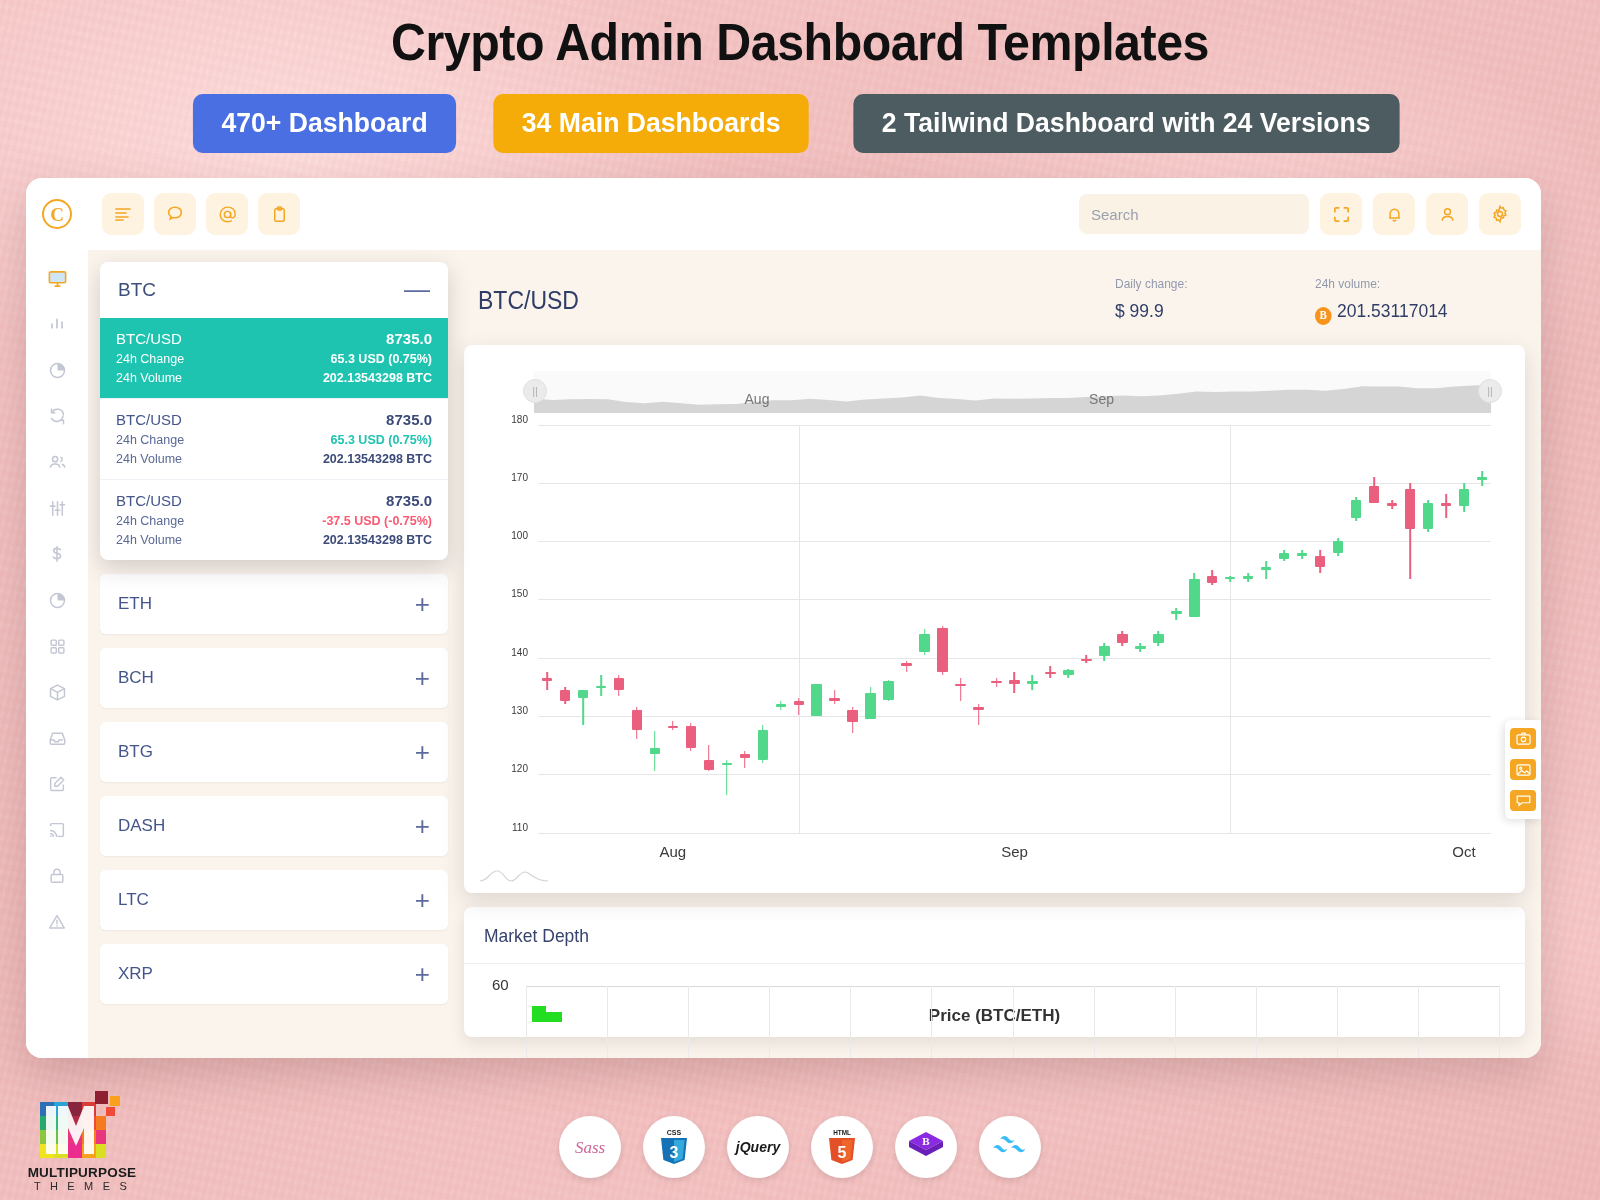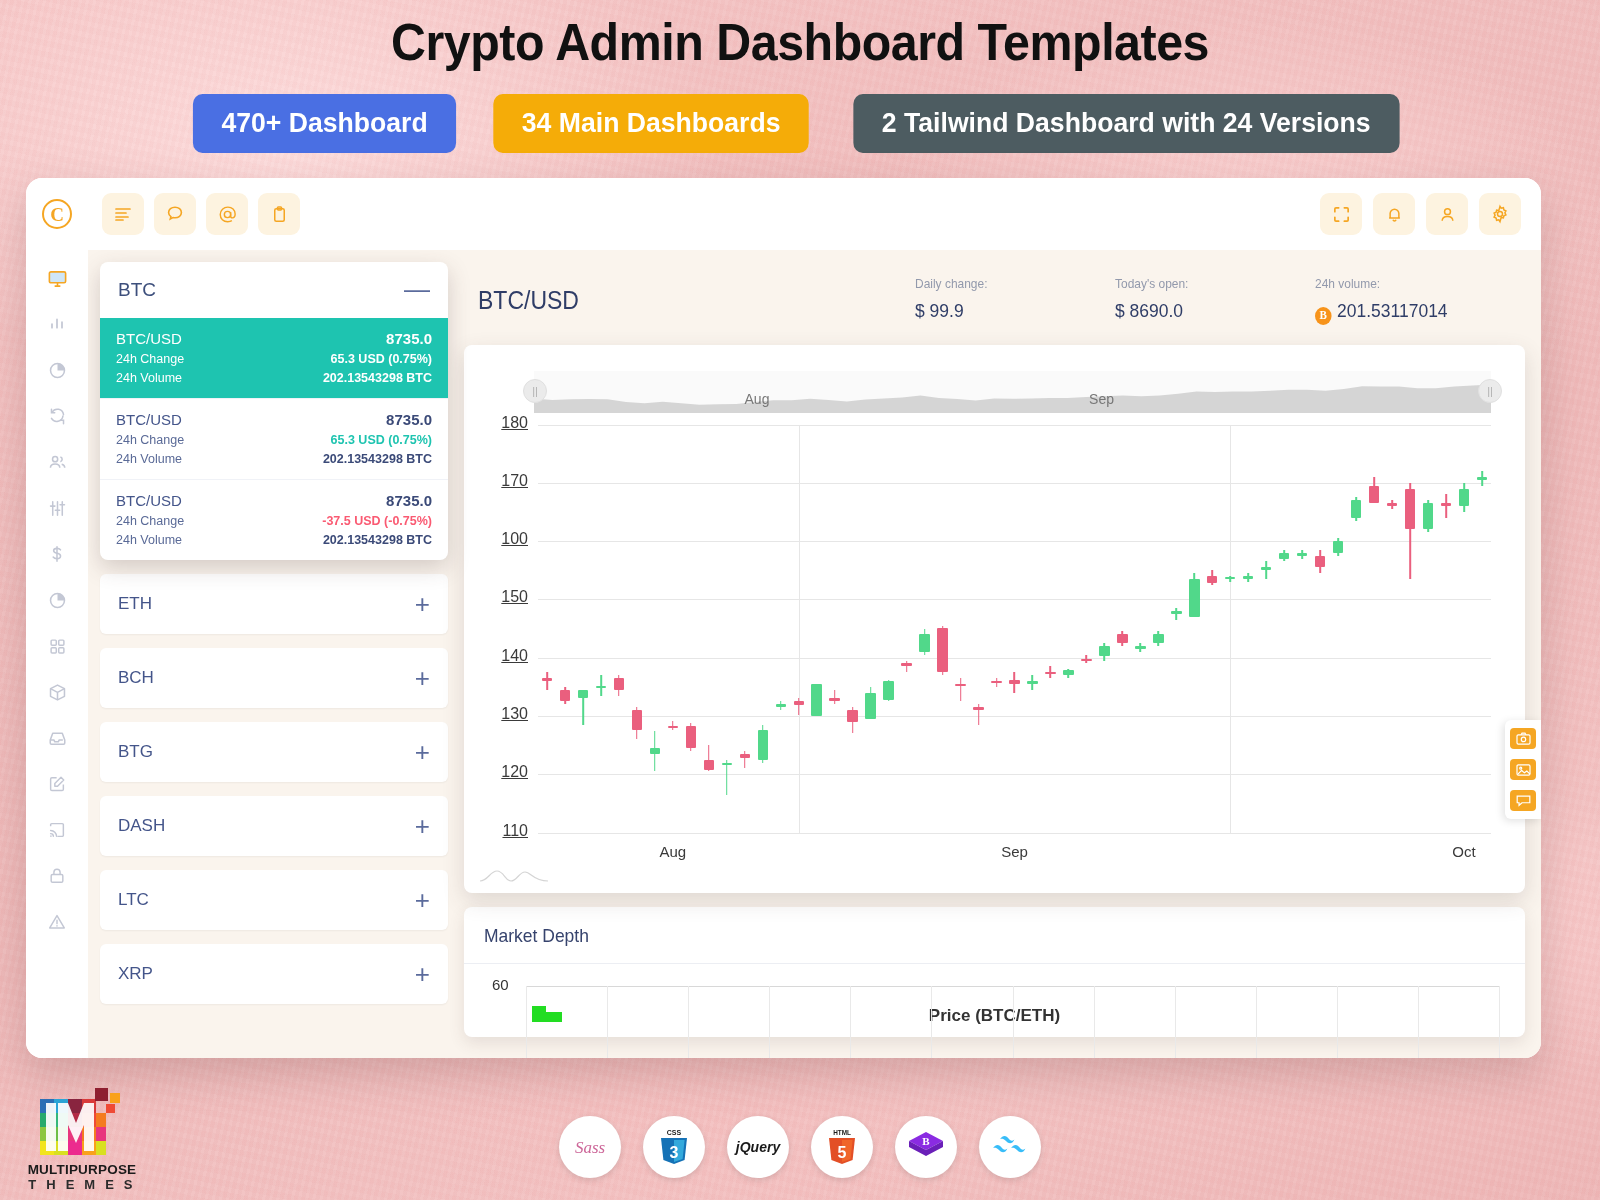--- a/index.html
+++ b/index.html
@@ -158,21 +158,21 @@
   #chart-area { position:relative; width:100%; height:100%; }
   .nav-band {
     position:absolute; left:82px; right:18px; top:16px; height:42px; background:#fafafa;
   }
   .nav-handle{
     position:absolute; width:24px;height:24px;border-radius:50%;
     background:#ebebeb; border:1px solid #e0e0e0; top:8px;
     display:flex;align-items:center;justify-content:center; color:#b0b0b0; font-size:11px;
   }
   .yaxis-label{
-    position:absolute; right:0; font-size:16px; color:#3a3a3a; text-align:right; width:40px;text-decoration:underline;
+    position:absolute; right:0; font-size:10px; color:#3a3a3a; text-align:right; width:40px;
   }
   .gridline{ position:absolute; left:0; right:0; height:1px; background:#e6e6e6; }
   .vline{ position:absolute; top:0; bottom:0; width:1px; background:#e6e6e6; }
   .xlabel{ position:absolute; font-size:15px; color:#3a3a3a; transform:translateX(-50%);}
   .candle{ position:absolute; }
   .c-wick{ position:absolute; left:50%; width:1.6px; transform:translateX(-50%); }
   .c-body{ position:absolute; left:0; right:0; border-radius:1px; }
   .up  .c-wick,.up  .c-body{ background:#51d88a; }
   .down .c-wick,.down .c-body{ background:#ea5f7e; }
 
@@ -197,21 +197,21 @@
   .rail-btn{
     width:26px;height:21px;border-radius:4px;background:#f5a623;
     display:flex;align-items:center;justify-content:center;color:#fff;
   }
 
   
   #footer { position:absolute; left:0; bottom:0; width:1600px; height:140px; }
   #mt-logo{ position:absolute; left:26px; bottom:8px; width:112px; text-align:center; }
   #mt-mark{ width:92px;height:76px;margin:0 auto; position:relative; }
   #mt-name{ font-size:13.5px; font-weight:700; color:#1b1b1b; letter-spacing:.2px; margin-top:1px;}
-  #mt-sub{ font-size:13px; font-weight:700; color:#2b2b2b; letter-spacing:3.2px; }
+  #mt-sub{ font-size:11px; font-weight:400; color:#2b2b2b; letter-spacing:3.2px; }
   #tech-row{
     position:absolute; left:0; right:0; bottom:22px;
     display:flex; justify-content:center; gap:22px;
   }
   .tech {
     width:62px;height:62px;border-radius:50%;background:#fff;
     display:flex;align-items:center;justify-content:center;
     box-shadow:0 2px 6px rgba(0,0,0,.12);
   }
 </style>
@@ -255,20 +255,27 @@
       </div>
       <div class="tb-btn">
         <svg width="19" height="19" viewBox="0 0 20 20" fill="none" stroke="#f5a623" stroke-width="1.6">
           <rect x="5" y="4" width="10" height="13" rx="1.6"></rect>
           <rect x="7.8" y="2.2" width="4.4" height="3" rx="1"></rect>
         </svg>
       </div>
     </div>
 
     <div id="topbar-right">
+      <div id="search-box">
+        <input id="search-input" type="text" placeholder="Search" style="">
+        <svg width="19" height="19" viewBox="0 0 20 20" fill="none" stroke="#9aa0b0" stroke-width="1.6">
+          <circle cx="9" cy="9" r="5.6"></circle>
+            <path d="M13.2 13.2 17 17" stroke-linecap="round"></path>
+        </svg>
+      </div>
       <div class="tb-btn">
         <svg width="19" height="19" viewBox="0 0 20 20" fill="none" stroke="#f5a623" stroke-width="1.8" stroke-linecap="round">
           <path d="M3 7V4.2A1.2 1.2 0 0 1 4.2 3H7M13 3h2.8A1.2 1.2 0 0 1 17 4.2V7M17 13v2.8a1.2 1.2 0 0 1-1.2 1.2H13M7 17H4.2A1.2 1.2 0 0 1 3 15.8V13"></path>
         </svg>
       </div>
       <div class="tb-btn">
         <svg width="19" height="19" viewBox="0 0 20 20" fill="none" stroke="#f5a623" stroke-width="1.6">
           <path d="M5.4 13.6V9a4.6 4.6 0 1 1 9.2 0v4.6h1.1H4.3z"></path>
           <path d="M8.4 15.6a1.7 1.7 0 0 0 3.2 0"></path>
         </svg>
@@ -468,24 +475,20 @@
       </div>
 
       <div id="right-col">
 
         <div id="stat-strip">
           <div id="pair-title">BTC/USD</div>
           <div class="stat-group">
             <div class="stat">
               <span class="stat-lbl">Daily change:</span>
               <span class="stat-val">$ 99.9</span>
-            </div>
-            <div class="stat">
-              <span class="stat-lbl">Today's open:</span>
-              <span class="stat-val">$ 8690.0</span>
             </div>
             <div class="stat">
               <span class="stat-lbl">24h volume:</span>
               <span class="stat-val"><span class="btc-badge">B</span><span>201.53117014</span></span>
             </div>
           </div>
         </div>
 
         <div id="chart-card">
           <div id="chart-area">

